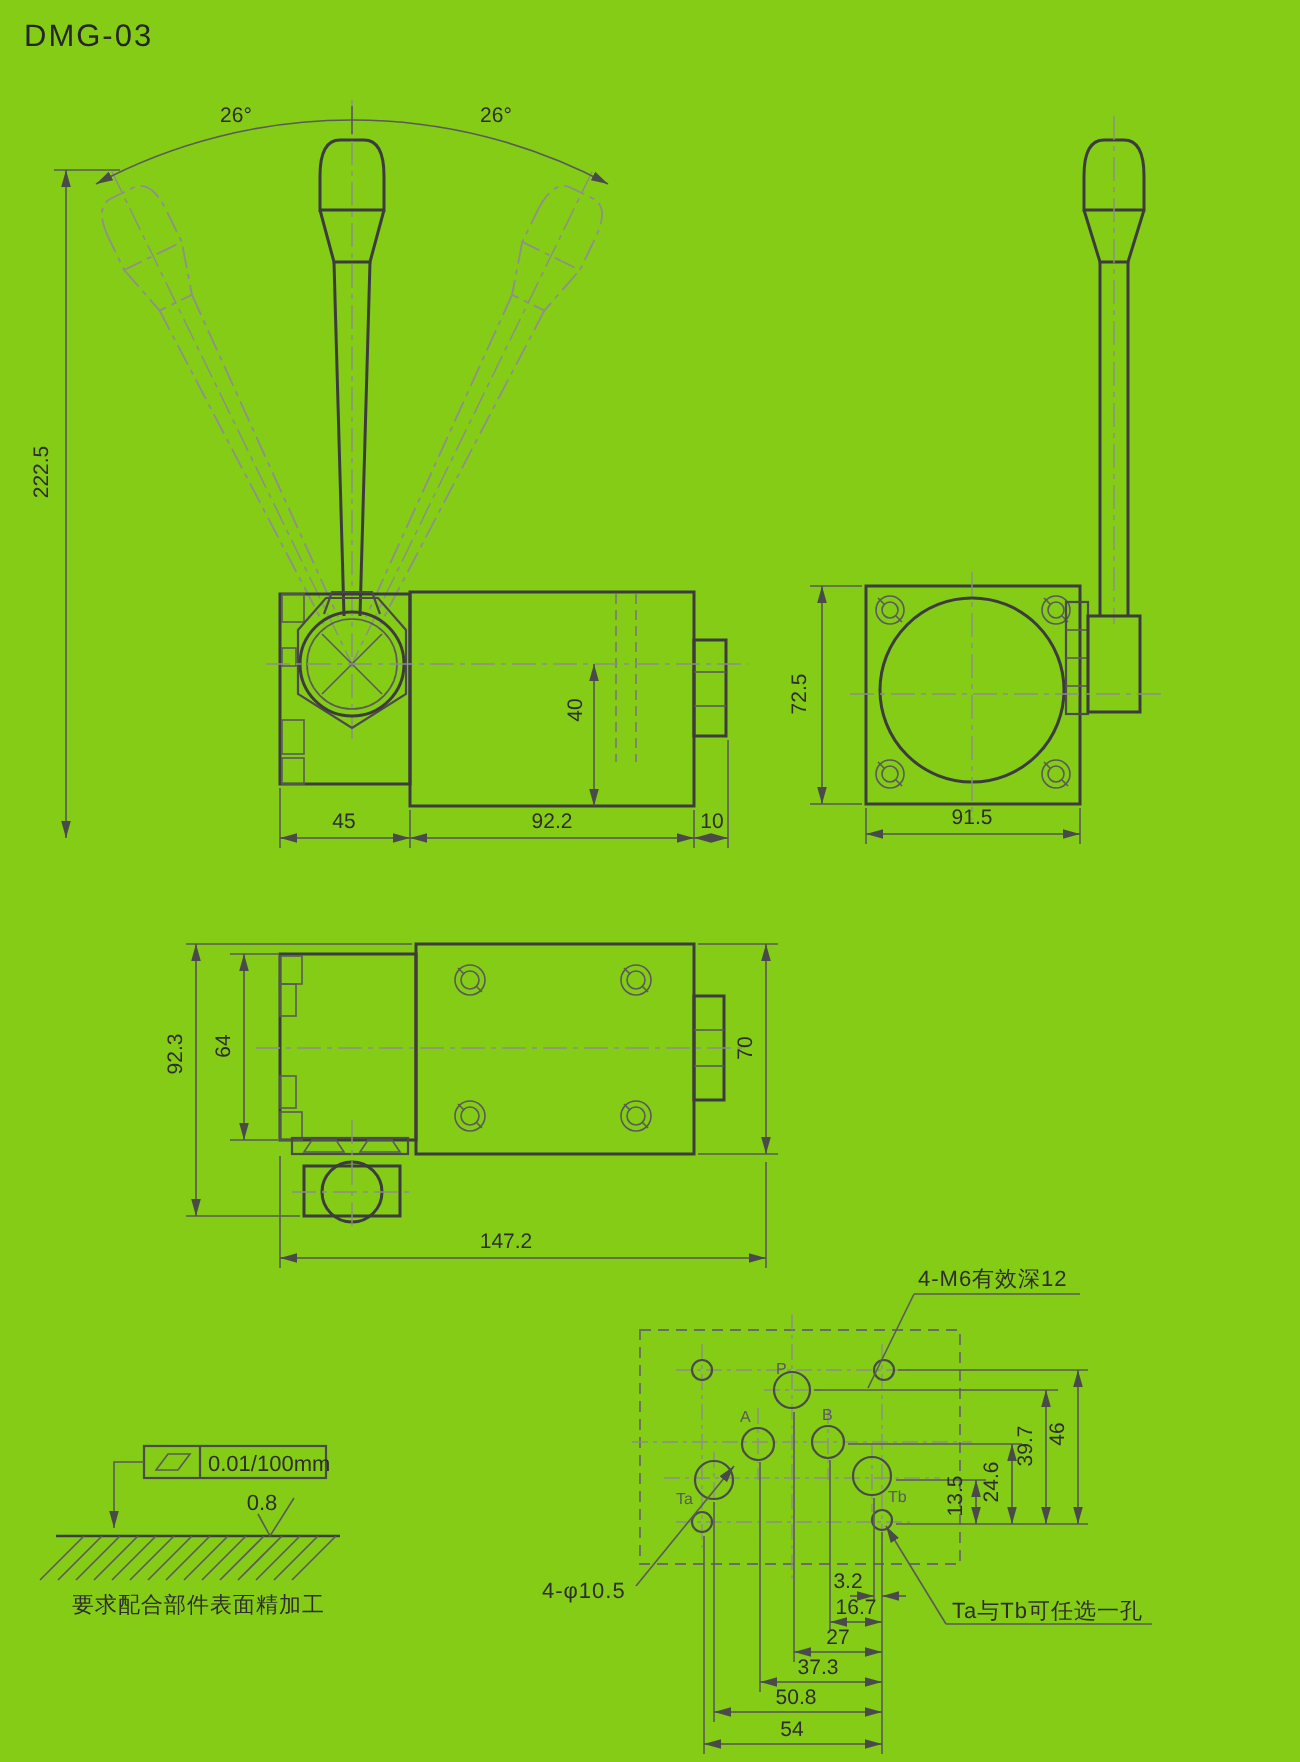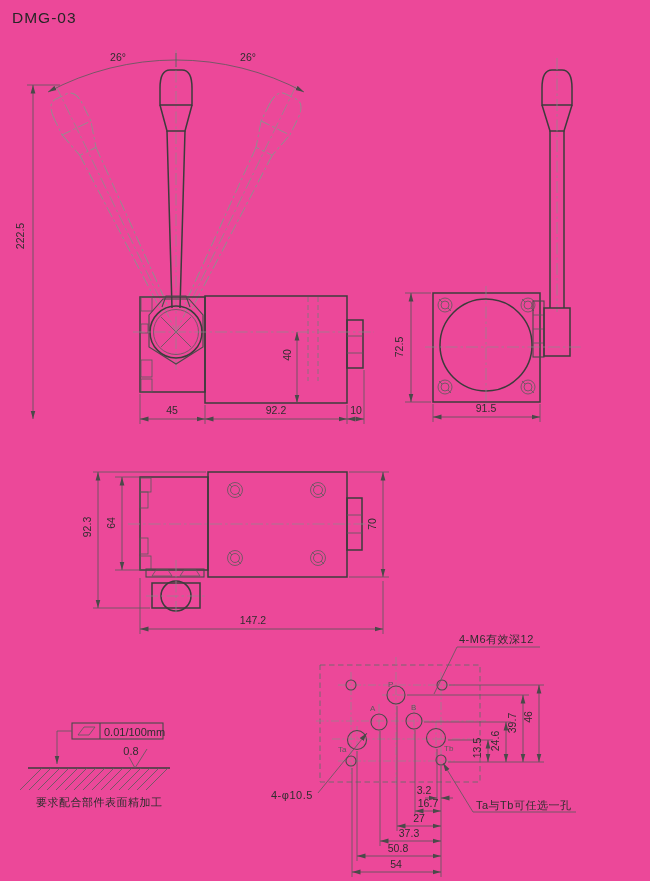--- a/index.html
+++ b/index.html
@@ -1,16 +1,16 @@
 <!DOCTYPE html>
 <html><head>
 <meta charset="utf-8">
 <style>
   html,body{margin:0;padding:0;background:#ffffff;}
-  .sheet{width:650px;height:881px;background:#ec4899;position:relative;overflow:hidden;}
+  .sheet{width:650px;height:881px;background:#84cc16;position:relative;overflow:hidden;}
   svg{display:block;}
   
   .thick{stroke:#3c3c3c;stroke-width:1.5;fill:none;stroke-linejoin:miter;}
   .med{stroke:#4a4a4a;stroke-width:1.1;fill:none;}
   .thin{stroke:#5a5a5a;stroke-width:.8;fill:none;}
   .cl{stroke:#8d8d8d;stroke-width:.7;fill:none;stroke-dasharray:12 3 2.5 3;}
   .clshort{stroke:#8d8d8d;stroke-width:.7;fill:none;stroke-dasharray:8 2.5 2 2.5;}
   .hid{stroke:#7a7a7a;stroke-width:.8;fill:none;stroke-dasharray:5 3;}
   .phantom{stroke:#8f8f8f;stroke-width:.9;fill:none;stroke-dasharray:11 3 2.5 3;}
   .dashrect{stroke:#6b6b6b;stroke-width:.9;fill:none;stroke-dasharray:5.5 3.5;}

